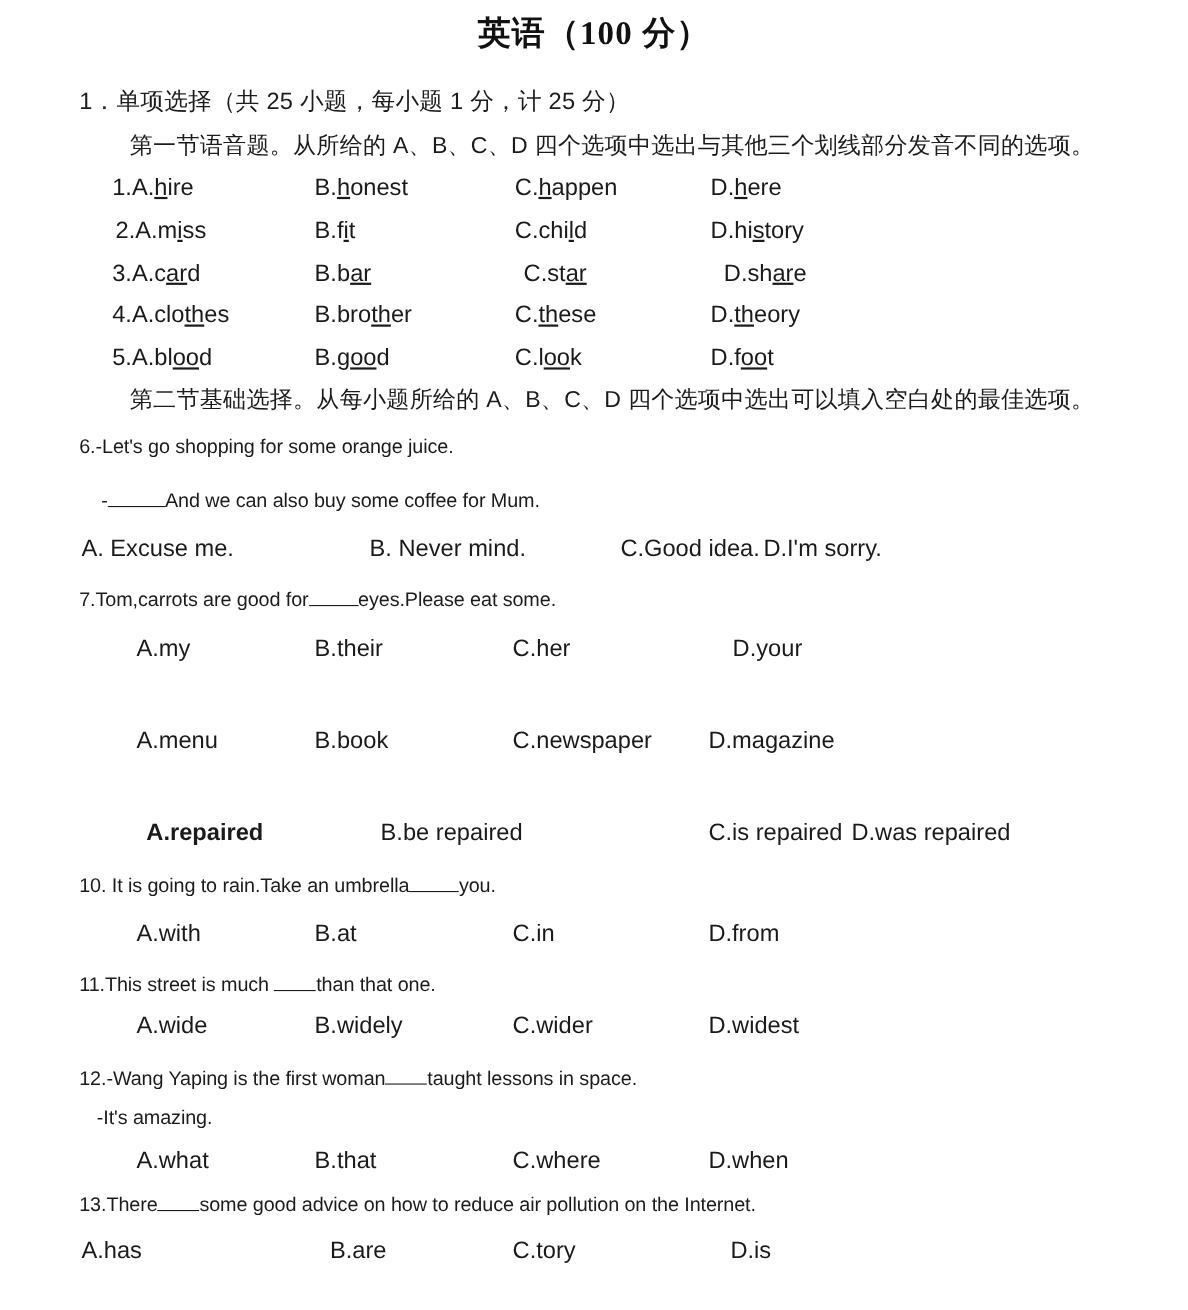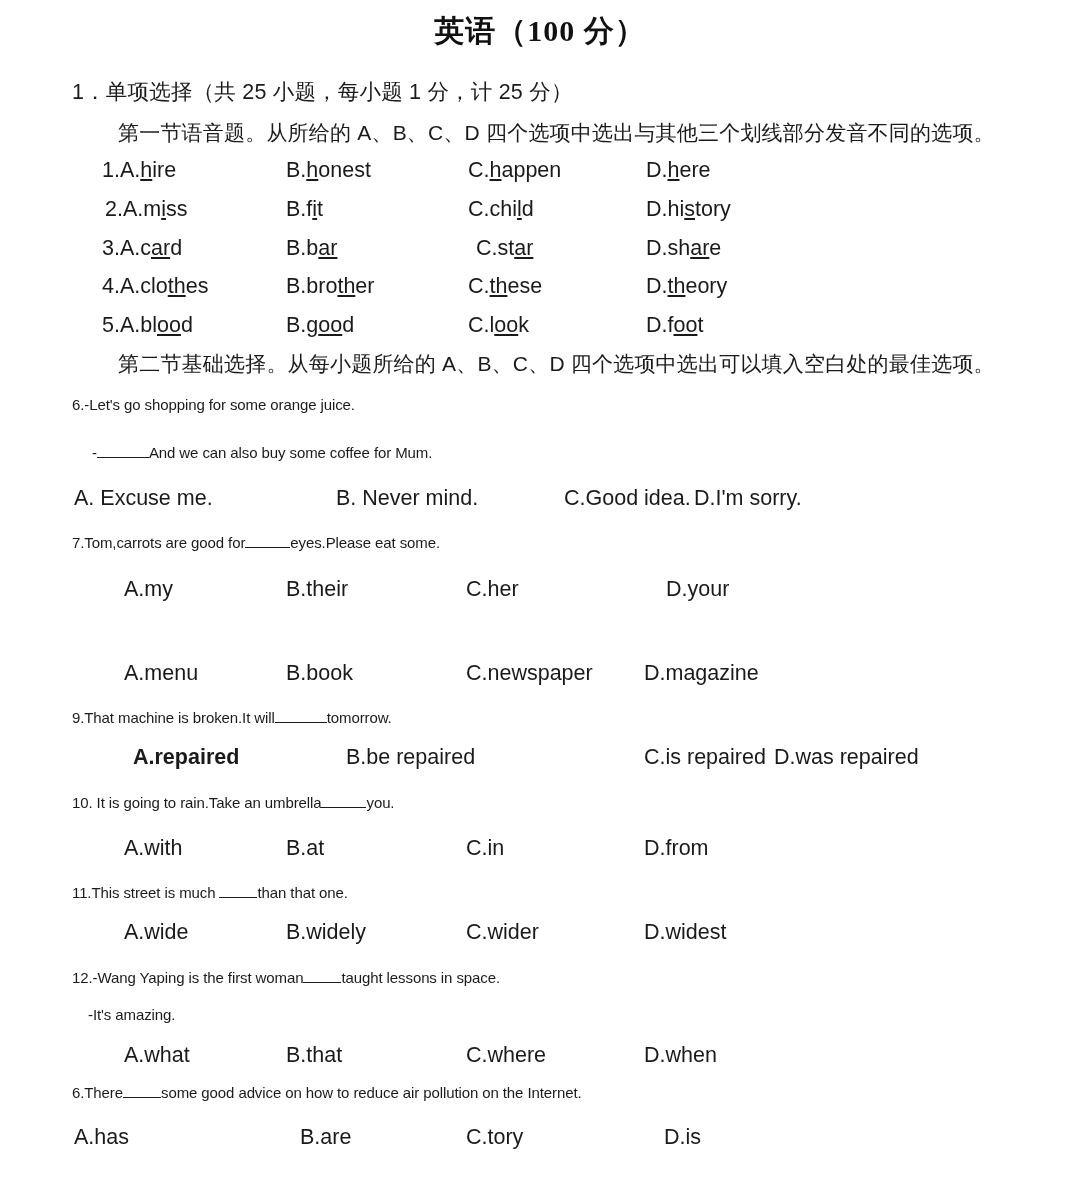--- a/index.html
+++ b/index.html
@@ -31,21 +31,21 @@
     font-size: 30px;
     letter-spacing: 1px;
     color: #111;
     margin: 0;
     padding-top: 13px;
     line-height: 1.2;
   }
 
   
   .line {
-    font-size: 15px;
+    font-size: 18px;
     line-height: 1.0;
     color: #1b1b1b;
     white-space: pre;
     position: absolute;
     letter-spacing: -0.1px;
   }
   .line.cjk {
     font-family: "Liberation Sans", "DejaVu Sans", sans-serif;
     letter-spacing: 0.2px;
   }
@@ -121,21 +121,21 @@
       <div class="phon-row" style="left: 74px; top: 198.8px; width: 1000px;">
         <span class="phon-col" style="left: 31px;"><span>2.</span><span>A.</span><span>m</span><span class="u">i</span><span>ss</span></span>
         <span class="phon-col" style="left: 212px;"><span></span><span>B.</span><span>f</span><span class="u">i</span><span>t</span></span>
         <span class="phon-col" style="left: 394px;"><span></span><span>C.</span><span>chi</span><span class="u">l</span><span>d</span></span>
         <span class="phon-col" style="left: 572px;"><span></span><span>D.</span><span>hi</span><span class="u">s</span><span>tory</span></span>
       </div>
       <div class="phon-row" style="left: 74px; top: 237.6px; width: 1000px;">
         <span class="phon-col" style="left: 28px;"><span>3.</span><span>A.</span><span>c</span><span class="u">ar</span><span>d</span></span>
         <span class="phon-col" style="left: 212px;"><span></span><span>B.</span><span>b</span><span class="u">ar</span><span></span></span>
         <span class="phon-col" style="left: 402px;"><span></span><span>C.</span><span>st</span><span class="u">ar</span><span></span></span>
-        <span class="phon-col" style="left: 572px;"><span></span><span>D.</span><span>sh</span><span class="u">ar</span><span>e</span></span>
+        <span class="phon-col" style="left: 584px;"><span></span><span>D.</span><span>sh</span><span class="u">ar</span><span>e</span></span>
       </div>
       <div class="phon-row" style="left: 74px; top: 276.4px; width: 1000px;">
         <span class="phon-col" style="left: 28px;"><span>4.</span><span>A.</span><span>clo</span><span class="u">th</span><span>es</span></span>
         <span class="phon-col" style="left: 212px;"><span></span><span>B.</span><span>bro</span><span class="u">th</span><span>er</span></span>
         <span class="phon-col" style="left: 394px;"><span></span><span>C.</span><span></span><span class="u">th</span><span>ese</span></span>
         <span class="phon-col" style="left: 572px;"><span></span><span>D.</span><span></span><span class="u">th</span><span>eory</span></span>
       </div>
       <div class="phon-row" style="left: 74px; top: 315.2px; width: 1000px;">
         <span class="phon-col" style="left: 28px;"><span>5.</span><span>A.</span><span>bl</span><span class="u">oo</span><span>d</span></span>
         <span class="phon-col" style="left: 212px;"><span></span><span>B.</span><span>g</span><span class="u">oo</span><span>d</span></span>
@@ -163,21 +163,20 @@
     <span class="opt" style="left:592px;text-align:center;">D.your</span>
   </div>
 
   <div class="opt-row" style="left:74px; top:663px; width:1000px;">
     <span class="opt" style="left:50px;">A.menu</span>
     <span class="opt" style="left:212px;">B.book</span>
     <span class="opt" style="left:392px;">C.newspaper</span>
     <span class="opt" style="left:570px;">D.magazine</span>
   </div>
 
-  <div class="line" style="left:72px; top:708px;"><span>9.That machine is broken.It will</span><span class="blank b-lg"></span><span>tomorrow.</span></div>
   <div class="opt-row" style="left:74px; top:747px; width:1000px;">
     <span class="opt" style="left:59px;font-weight:bold;">A.repaired</span>
     <span class="opt" style="left:272px;">B.be repaired</span>
     <span class="opt" style="left:570px;">C.is repaired</span>
     <span class="opt" style="left:700px;">D.was repaired</span>
   </div>
 
   <div class="line" style="left:72px; top:793px;"><span>10. It is going to rain.Take an umbrella</span><span class="blank b-md"></span><span>you.</span></div>
   <div class="opt-row" style="left:74px; top:838px; width:1000px;">
     <span class="opt" style="left:50px;">A.with</span>
@@ -196,21 +195,21 @@
 
   <div class="line" style="left:72px; top:968px;"><span>12.-Wang Yaping is the first woman</span><span class="blank b-sm"></span><span>taught lessons in space.</span></div>
   <div class="line" style="left:88px; top:1007px;">-It's amazing.</div>
   <div class="opt-row" style="left:74px; top:1045px; width:1000px;">
     <span class="opt" style="left:50px;">A.what</span>
     <span class="opt" style="left:212px;">B.that</span>
     <span class="opt" style="left:392px;">C.where</span>
     <span class="opt" style="left:570px;">D.when</span>
   </div>
 
-  <div class="line" style="left:72px; top:1083px;"><span>6.There</span><span class="blank b-sm"></span><span>some good advice on how to reduce air pollution on the Internet.</span></div>
+  <div class="line" style="left:72px; top:1083px;"><span>13.There</span><span class="blank b-sm"></span><span>some good advice on how to reduce air pollution on the Internet.</span></div>
   <div class="opt-row" style="left:74px; top:1127px; width:1000px;">
     <span class="opt" style="left:0px;">A.has</span>
     <span class="opt" style="left:226px;">B.are</span>
     <span class="opt" style="left:392px;">C.tory</span>
     <span class="opt" style="left:590px;">D.is</span>
   </div>
 
 </div>
 
 </body></html>

